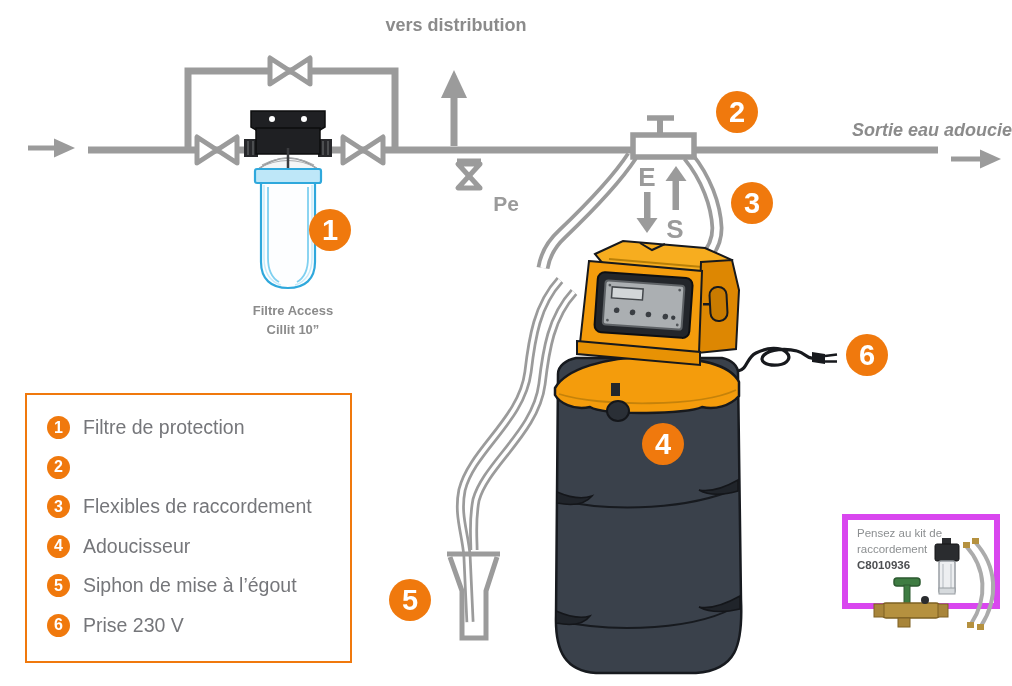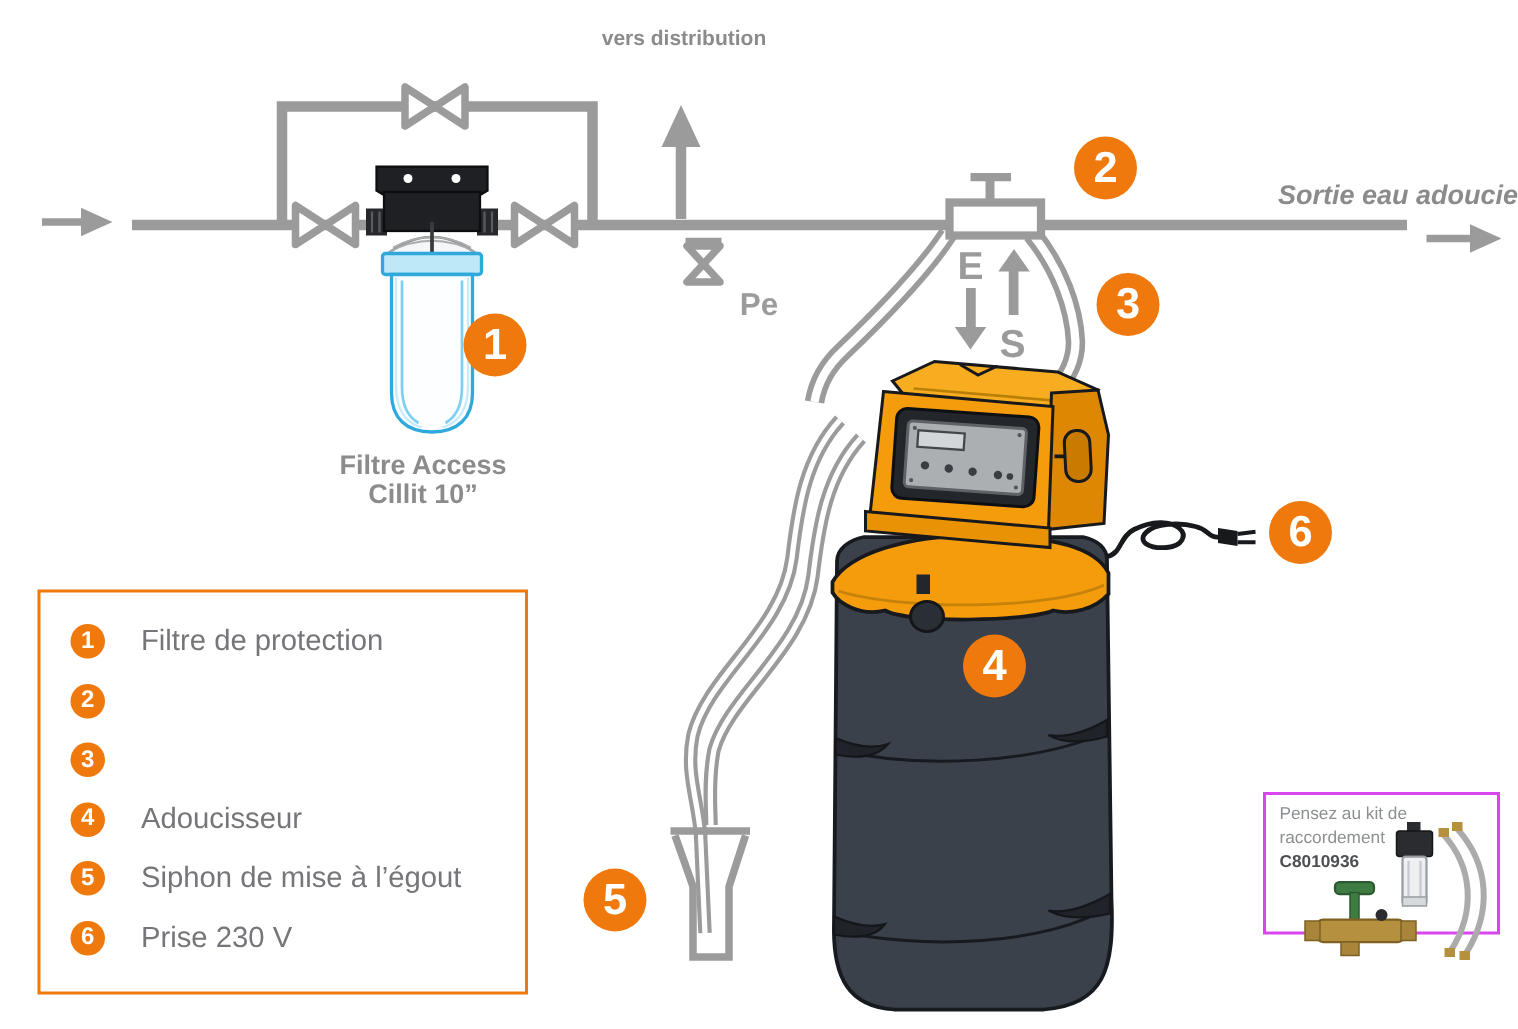--- a/index.html
+++ b/index.html
@@ -1,35 +1,35 @@
 <!DOCTYPE html>
 <html><head>
 <meta charset="utf-8">
 <style>
   * { margin:0; padding:0; box-sizing:border-box; }
   body { width:1012px; height:686px; background:#ffffff; font-family:"Liberation Sans", sans-serif; overflow:hidden; }
   .stage { position:relative; width:1012px; height:686px; background:#fff; }
   svg.art { position:absolute; left:0; top:0; }
   .lbl { position:absolute; color:#8B8B8B; font-weight:bold; white-space:nowrap; }
   .lbl-inlet { left:5px; top:113px; font-size:18px; }
-  .lbl-dist { left:456px; top:15px; transform:translateX(-50%); font-size:14px; line-height:21.5px; text-align:center; }
+  .lbl-dist { left:456px; top:15px; transform:translateX(-50%); font-size:18px; line-height:21.5px; text-align:center; }
   .lbl-pe { left:470px; top:192px; transform:translateX(-50%); font-size:21px; color:#9B9B9B;margin-left:36px; }
   .lbl-sortie { left:852px; top:120px; font-size:18px;font-style:italic; }
   .lbl-e { left:647px; top:162px; transform:translateX(-50%); font-size:26px; color:#9B9B9B; }
   .lbl-s { left:675px; top:214px; transform:translateX(-50%); font-size:26px; color:#9B9B9B; }
-  .lbl-filter { left:282px; top:301px; transform:translateX(-50%); font-size:18px; line-height:19px; text-align:center; }
+  .lbl-filter { left:293px; top:301px; transform:translateX(-50%); font-size:13px; line-height:19px; text-align:center; }
   .badge { position:absolute; width:42px; height:42px; border-radius:50%; background:#F0790D; color:#fff;
            display:flex; align-items:center; justify-content:center; font-size:29px; font-weight:bold; }
   .legend { position:absolute; left:25px; top:393px; width:327px; height:270px; border:2px solid #F0790D; background:#fff;
             padding:21px 0 0 20px; }
   .legend-row { display:flex; align-items:center; height:23px; margin-bottom:16.5px; }
   .legend-num { width:23px; height:23px; border-radius:50%; background:#F0790D; color:#fff; flex:0 0 23px;
                 display:flex; align-items:center; justify-content:center; font-size:16px; font-weight:bold; }
-  .legend-label { margin-left:24px; font-size:19.5px; color:#75767A; white-space:nowrap; }
-  .kitbox { position:absolute; left:842px; top:528px; width:158px; height:95px; border:2px solid #d946ef; background:#fff; }
+  .legend-label { margin-left:13px; font-size:19.5px; color:#75767A; white-space:nowrap; }
+  .kitbox { position:absolute; left:842px; top:514px; width:158px; height:95px; border:6px solid #d946ef; background:#fff; }
   .kit-text { position:absolute; left:9px; top:5px; font-size:11.5px; line-height:16px; color:#8C8F91; }
   .kit-code { font-weight:bold; color:#4D4F52; }
 </style>
 </head>
 <body>
 
 <div class="stage">
 
 <svg class="art" width="1012" height="686" viewBox="0 0 1012 686">
 
@@ -184,20 +184,21 @@
 <div class="legend">
   <div class="legend-row">
     <div class="legend-num">1</div>
     <div class="legend-label">Filtre de protection</div>
   </div>
   <div class="legend-row">
     <div class="legend-num">2</div>
   </div>
   <div class="legend-row">
     <div class="legend-num">3</div>
+    <div class="legend-label">Flexibles de raccordement</div>
   </div>
   <div class="legend-row">
     <div class="legend-num">4</div>
     <div class="legend-label">Adoucisseur</div>
   </div>
   <div class="legend-row">
     <div class="legend-num">5</div>
     <div class="legend-label">Siphon de mise à l’égout</div>
   </div>
   <div class="legend-row">

